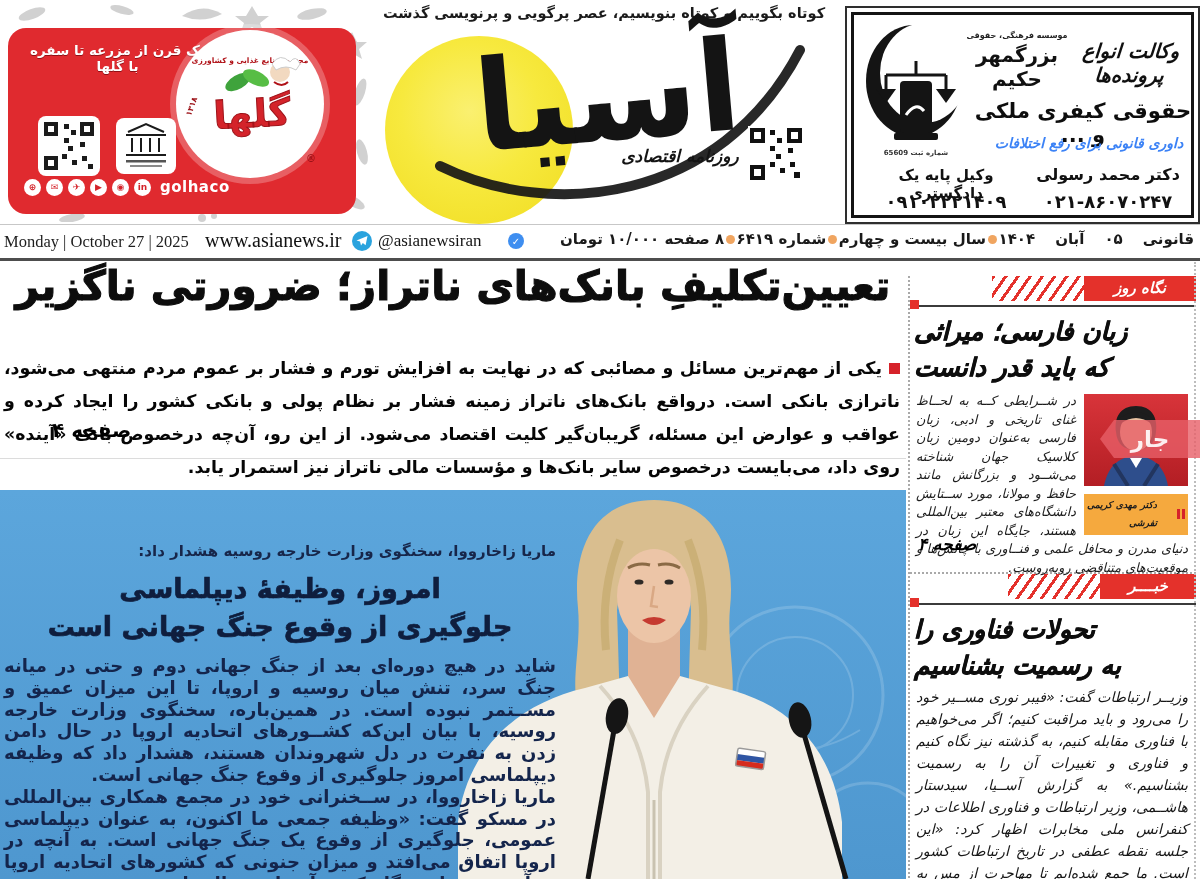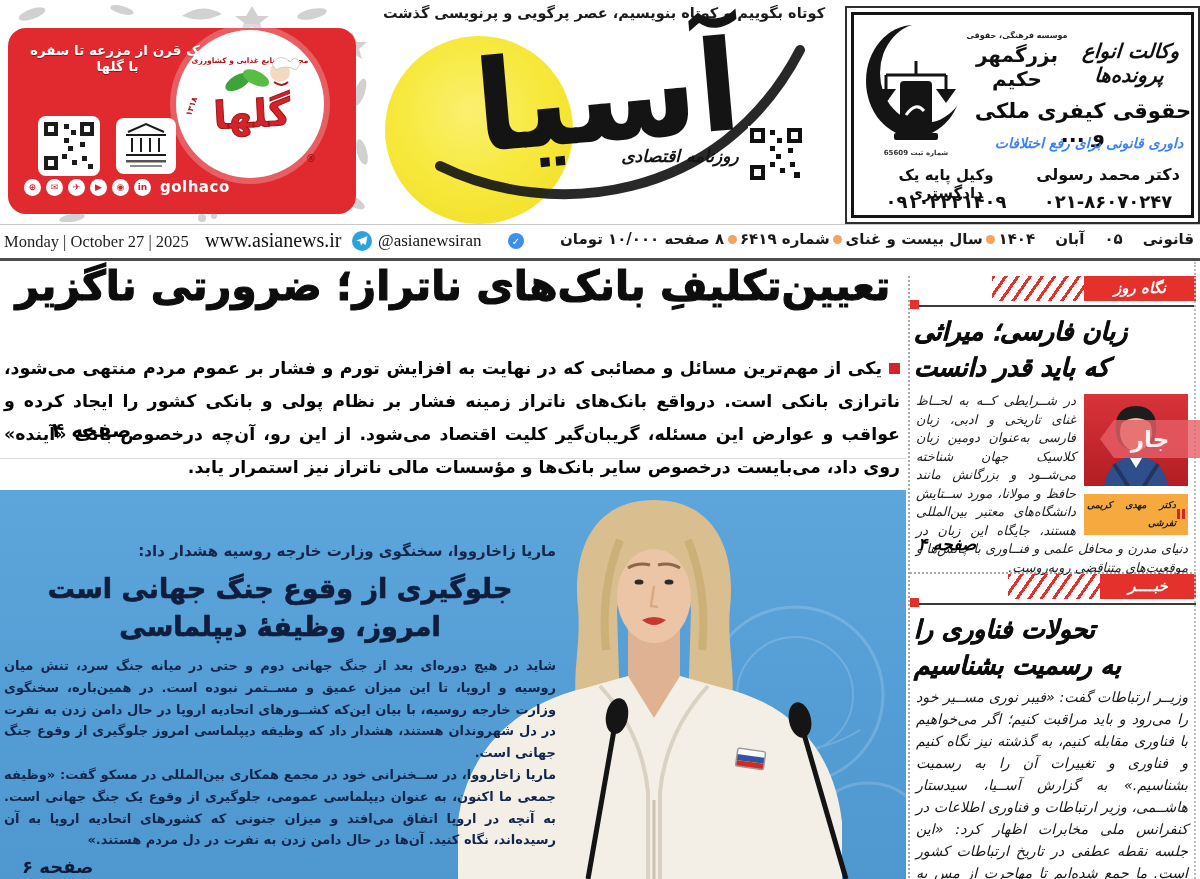--- a/index.html
+++ b/index.html
@@ -75,21 +75,21 @@
   .bullet{display:inline-block;width:11px;height:11px;background:#D6222A;margin-left:7px;}
   .lead-ref{left:52px;top:418px;font-size:20px;font-weight:bold;color:#000;}
   .mid-rule{left:0;top:458px;width:906px;border-top:1px solid #dcdcdc;height:0;}
 
   
   .photo-block{left:0;top:490px;width:906px;height:389px;}
   .photo-block svg.scene{position:absolute;inset:0;}
   .ph-text{position:absolute;left:4px;top:20px;width:552px;direction:rtl;margin-top:32px;}
   .ph-kicker{text-align:right;font-size:15px;font-weight:bold;color:#17264a;margin-bottom:10px;}
   .ph-h{ text-align:center;font-size:27px;font-weight:bold;color:#0f1e3e;-webkit-text-stroke:.7px #0f1e3e;line-height:38px;}
-  .ph-body{margin-top:9px;text-align:justify;font-size:13px;font-weight:bold;line-height:21.8px;color:#14254c;}
+  .ph-body{margin-top:9px;text-align:justify;font-size:18px;font-weight:bold;line-height:21.8px;color:#14254c;}
   .ph-ref{margin-top:5px;text-align:left;font-size:18px;font-weight:bold;color:#0d1c3a;padding-left:18px;}
 
   
   .sidebar{left:908px;top:276px;width:286px;height:630px;border-left:2px dotted #a9a9a9;font-style:italic;}
   .edge-dots{left:1194px;top:262px;height:617px;width:0;border-left:2px dotted #bdbdbd;}
   .sec{position:absolute;left:0;width:286px;}
   .sec1{top:0;height:296px;border-bottom:2px dotted #a9a9a9;}
   .sec2{top:298px;height:319px;}
   .banner{position:absolute;top:0;right:0;height:25px;width:100%;}
   .banner .red{position:absolute;right:0;top:0;height:25px;background:#E4312B;color:#fff;font-size:15px;font-weight:bold;
@@ -97,21 +97,21 @@
   .banner .hatch{position:absolute;top:0;height:25px;width:92px;
                  background:repeating-linear-gradient(125deg,#E4312B 0 3px,transparent 3px 10px);}
   .banner-rule{position:absolute;top:29px;left:2px;right:0;border-top:2.5px solid #3b3b3b;}
   .rule-sq{position:absolute;left:0px;top:24px;width:9px;height:9px;background:#E4312B;}
   .s-hl{position:absolute;top:38px;left:4px;right:4px;text-align:left;font-size:25px;font-weight:bold;color:#0e0e0e;
         -webkit-text-stroke:.6px #0e0e0e;line-height:36px;}
   .s1-content{position:absolute;top:116px;left:6px;right:8px;direction:rtl;text-align:justify;
               font-size:12.8px;line-height:18.5px;color:#1c1c1c;}
   .fig{float:right;width:104px;margin:2px 0 4px 8px;}
   .fig .cap{margin-top:2px;background:#F5A93E;font-size:9.3px;font-weight:bold;color:#1d1d1d;
-            padding:2px 3px;display:flex;gap:1px;align-items:center;}
+            padding:2px 3px;display:flex;gap:20px;align-items:center;}
   .cap-bars{display:inline-flex;gap:2px;}
   .cap-bars i{display:block;width:3px;height:10px;background:#D6222A;}
   .s1-ref{position:absolute;left:8px;top:258px;font-size:17px;font-weight:bold;color:#000;}
   .s2-content{position:absolute;top:112px;left:6px;right:8px;direction:rtl;text-align:justify;
               font-size:14.2px;line-height:22px;color:#161616;}
 
   
   .wm{left:1100px;top:420px;width:100px;height:38px;background:rgba(231,95,104,.8);
       clip-path:polygon(14% 0,100% 0,100% 100%,14% 100%,0 50%);display:flex;align-items:center;justify-content:center;
       color:rgba(255,255,255,.9);font-size:23px;font-weight:bold;z-index:30;}
@@ -282,21 +282,21 @@
     <div class="d-handle">@asianewsiran</div>
     <div class="vbadge">✓</div>
     <div class="d-fa">
       <span class="grp">
         <span>قانونی</span>
         <span>۰۵</span>
         <span>آبان</span>
         <span>۱۴۰۴</span>
       </span>
       <span class="odot"></span>
-      <span>سال بیست و غنای</span>
+      <span>سال بیست و چهارم</span>
       <span class="odot"></span>
       <span>شماره ۶۴۱۹</span>
       <span class="odot"></span>
       <span>۸ صفحه ۱۰/۰۰۰ تومان</span>
     </div>
   </div>
 
   <div class="abs lead-hl rtl">تعیین‌تکلیفِ بانک‌های ناتراز؛ ضرورتی ناگزیر</div>
   <div class="abs lead-body rtl">
     <span class="bullet"></span><span>یکی از مهم‌ترین مسائل و مصائبی که در نهایت به افزایش تورم و فشار بر عموم مردم منتهی می‌شود، ناترازی بانکی است. درواقع بانک‌های ناتراز زمینه فشار بر نظام پولی و بانکی کشور را ایجاد کرده و عواقب و عوارض این مسئله، گریبان‌گیر کلیت اقتصاد می‌شود. از این رو، آن‌چه درخصوص بانک «آینده» روی داد، می‌بایست درخصوص سایر بانک‌ها و مؤسسات مالی ناتراز نیز استمرار یابد.</span>
@@ -351,22 +351,22 @@
       <g>
         <line x1="588" y1="389" x2="614" y2="240" stroke="#141414" stroke-width="5"></line>
         <ellipse cx="617" cy="226" rx="11" ry="18" fill="#151515" transform="rotate(10 617 226)"></ellipse>
         <line x1="846" y1="389" x2="804" y2="244" stroke="#141414" stroke-width="5"></line>
         <ellipse cx="800" cy="230" rx="11" ry="18" fill="#151515" transform="rotate(-12 800 230)"></ellipse>
       </g>
     </svg>
 
     <div class="ph-text">
       <div class="ph-kicker">ماریا زاخارووا، سخنگوی وزارت خارجه روسیه هشدار داد:</div>
+      <div class="ph-h">امروز، وظیفۀ دیپلماسی</div>
       <div class="ph-h">جلوگیری از وقوع جنگ جهانی است</div>
-      <div class="ph-h">امروز، وظیفۀ دیپلماسی</div>
       <div class="ph-body">شاید در هیچ دوره‌ای بعد از جنگ جهانی دوم و حتی در میانه جنگ سرد، تنش میان روسیه و اروپا، تا این میزان عمیق و مســتمر نبوده است. در همین‌باره، سخنگوی وزارت خارجه روسیه، با بیان این‌که کشــورهای اتحادیه اروپا در حال دامن زدن به نفرت در دل شهروندان هستند، هشدار داد که وظیفه دیپلماسی امروز جلوگیری از وقوع جنگ جهانی است.</div>
       <div class="ph-body" style="margin-top:0;">ماریا زاخارووا، در ســخنرانی خود در مجمع همکاری بین‌المللی در مسکو گفت: «وظیفه جمعی ما اکنون، به عنوان دیپلماسی عمومی، جلوگیری از وقوع یک جنگ جهانی است. به آنچه در اروپا اتفاق می‌افتد و میزان جنونی که کشورهای اتحادیه اروپا به آن رسیده‌اند، نگاه کنید. آن‌ها در حال دامن زدن به نفرت در دل مردم هستند.»</div>
       <div class="ph-ref">صفحه ۶</div>
     </div>
   </div>
 
   <div class="abs sidebar">
 
     <div class="sec sec1">
       <div class="banner">

